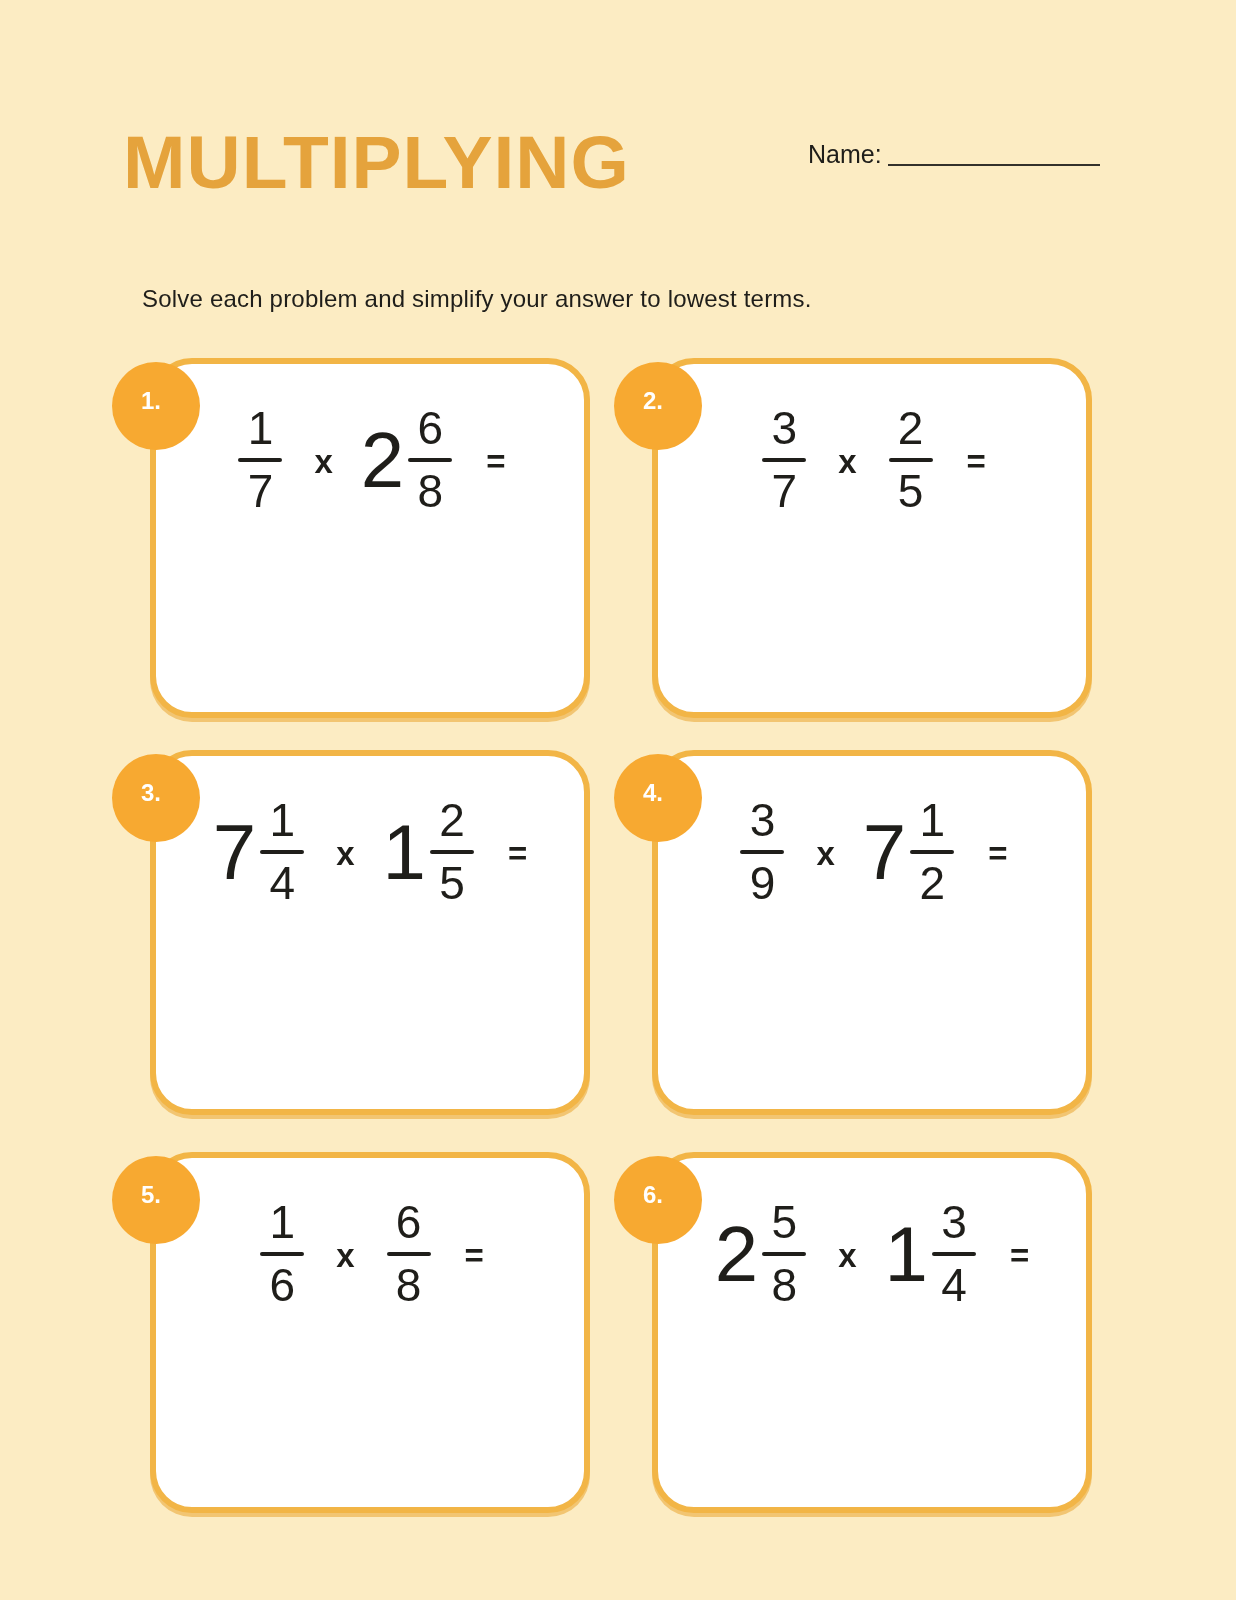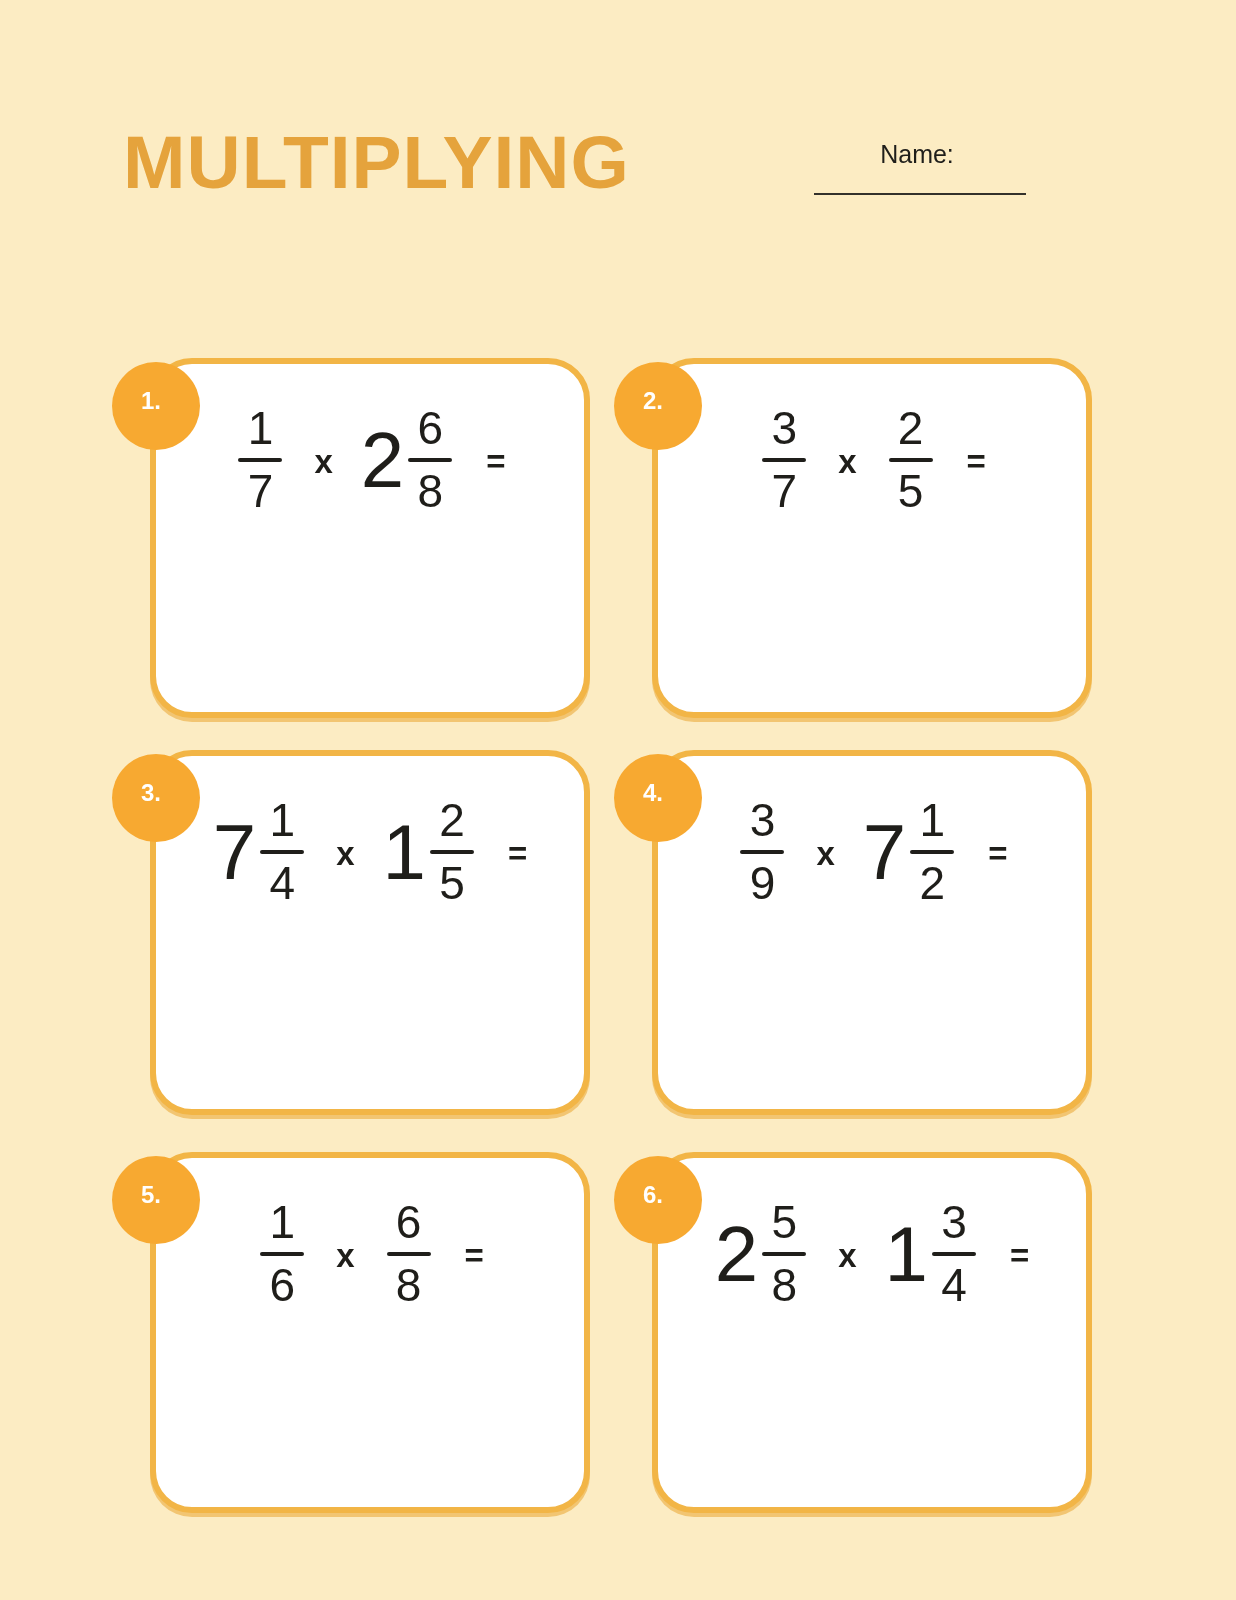--- a/index.html
+++ b/index.html
@@ -33,24 +33,23 @@
     letter-spacing: 1px;
     color: var(--title, #E5A33C);
     text-transform: uppercase;
   }
 
   .name-row {
     position: absolute;
     left: 808px;
     top: 140px;
     display: flex;
-    align-items: center;
+    align-items: flex-start;
     color: var(--ink, #1F1E1A);
     font-size: 25px;
-    flex-direction: column;
   }
   .name-underline {
     display: inline-block;
     width: 212px;
     height: 26px;
     margin-left: 6px;
     border-bottom: 2px solid #33312B;
   }
 
   .instruction {
@@ -151,20 +150,21 @@
 
   <div class="title">
     <div>MULTIPLYING</div>
   </div>
 
   <div class="name-row">
     <span>Name:</span>
     <span class="name-underline"></span>
   </div>
 
+  <div class="instruction">Solve each problem and simplify your answer to lowest terms.</div>
 
   <div class="problem-box pos-1">
     <div class="badge">
         <span>1.</span>
       </div>
     <div class="equation">
 
       <span class="frac">
         <span class="num">1</span>
         <span class="bar"></span>

